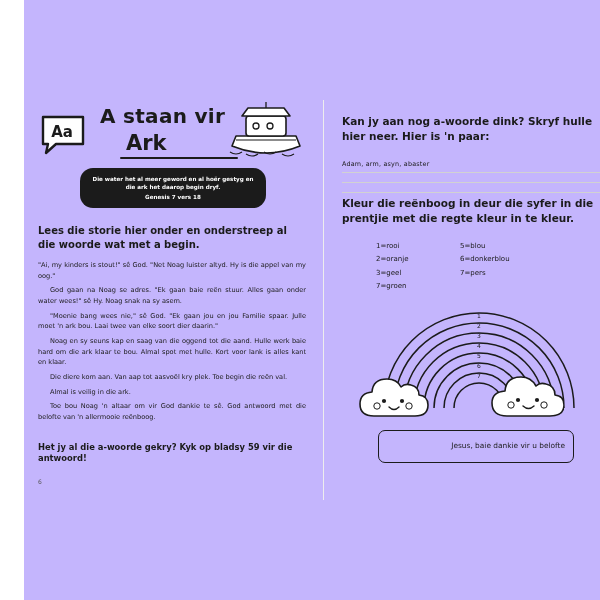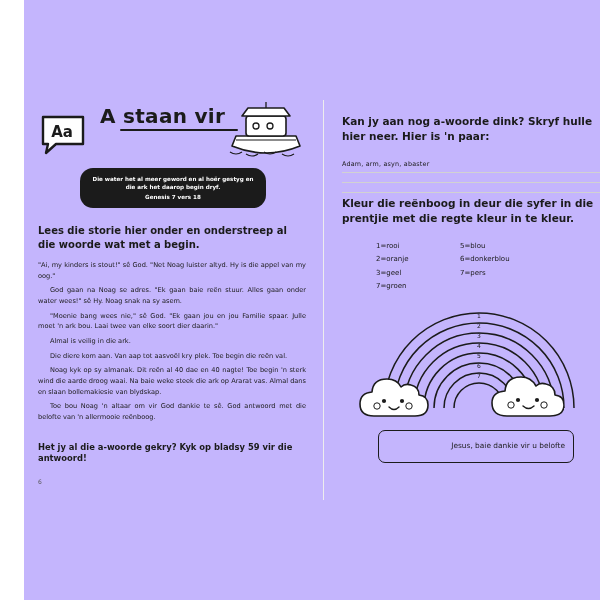--- a/index.html
+++ b/index.html
@@ -186,20 +186,21 @@
     <div class="letter-badge">
       <svg width="46" height="42" viewBox="0 0 46 42">
         <path d="M3 3 H43 V30 H16 L6 39 L8 30 H3 Z" fill="#ffffff" stroke="#1b1b1b" stroke-width="2.4" stroke-linejoin="round"></path>
         <text x="22" y="23" font-family="DejaVu Sans, sans-serif" font-size="15" font-weight="bold" text-anchor="middle" fill="#1b1b1b">Aa</text>
       </svg>
       <span class="sr">Aa</span>
     </div>
 
     <div class="title-block">
       <div class="title-line1">A staan vir</div>
+      <div class="title-line2">Ark</div>
       <div class="title-underline"></div>
     </div>
 
     <div class="ark-art">
       <svg width="80" height="66" viewBox="0 0 80 66">
         <path d="M6 46 Q40 60 74 46 L70 36 L10 36 Z" fill="#fff" stroke="#1b1b1b" stroke-width="1.6" stroke-linejoin="round"></path>
         <rect x="20" y="16" width="40" height="20" rx="3" fill="#fff" stroke="#1b1b1b" stroke-width="1.6"></rect>
         <path d="M16 16 L64 16 L58 8 L22 8 Z" fill="#fff" stroke="#1b1b1b" stroke-width="1.6" stroke-linejoin="round"></path>
         <circle cx="30" cy="26" r="3" fill="none" stroke="#1b1b1b" stroke-width="1.3"></circle>
         <circle cx="44" cy="26" r="3" fill="none" stroke="#1b1b1b" stroke-width="1.3"></circle>
@@ -213,23 +214,23 @@
       <div class="verse-text">Die water het al meer geword en al hoër gestyg en die ark het daarop begin dryf.</div>
       <div class="verse-ref">Genesis 7 vers 18</div>
     </div>
 
     <div class="instruction">Lees die storie hier onder en onderstreep al die woorde wat met a begin.</div>
 
     <div class="story">
       <p>"Ai, my kinders is stout!" sê God. "Net Noag luister altyd. Hy is die appel van my oog."</p>
       <p class="ind">God gaan na Noag se adres. "Ek gaan baie reën stuur. Alles gaan onder water wees!" sê Hy. Noag snak na sy asem.</p>
       <p class="ind">"Moenie bang wees nie," sê God. "Ek gaan jou en jou Familie spaar. Julle moet 'n ark bou. Laai twee van elke soort dier daarin."</p>
+      <p class="ind">Noag en sy seuns kap en saag van die oggend tot die aand. Hulle werk baie hard om die ark klaar te bou. Almal spot met hulle. Kort voor lank is alles kant en klaar.</p>
+      <p class="ind">Die diere kom aan. Van aap tot aasvoël kry plek. Toe begin die reën val.</p>
       <p class="ind">Almal is veilig in die ark.</p>
-      <p class="ind">Die diere kom aan. Van aap tot aasvoël kry plek. Toe begin die reën val.</p>
-      <p class="ind">Noag kyk op sy almanak. Dit reën al 40 dae en 40 nagte! Toe begin 'n sterk wind die aarde droog waai. Na baie weke steek die ark op Ararat vas. Almal dans en slaan bollemakiesie van blydskap.</p>
       <p class="ind">Toe bou Noag 'n altaar om vir God dankie te sê. God antwoord met die belofte van 'n allermooie reënboog.</p>
     </div>
 
     <div class="closing">Het jy al die a-woorde gekry? Kyk op bladsy 59 vir die antwoord!</div>
 
     <div class="folio folio-left">6</div>
   </div>
 
   <div class="page page-right">
 

